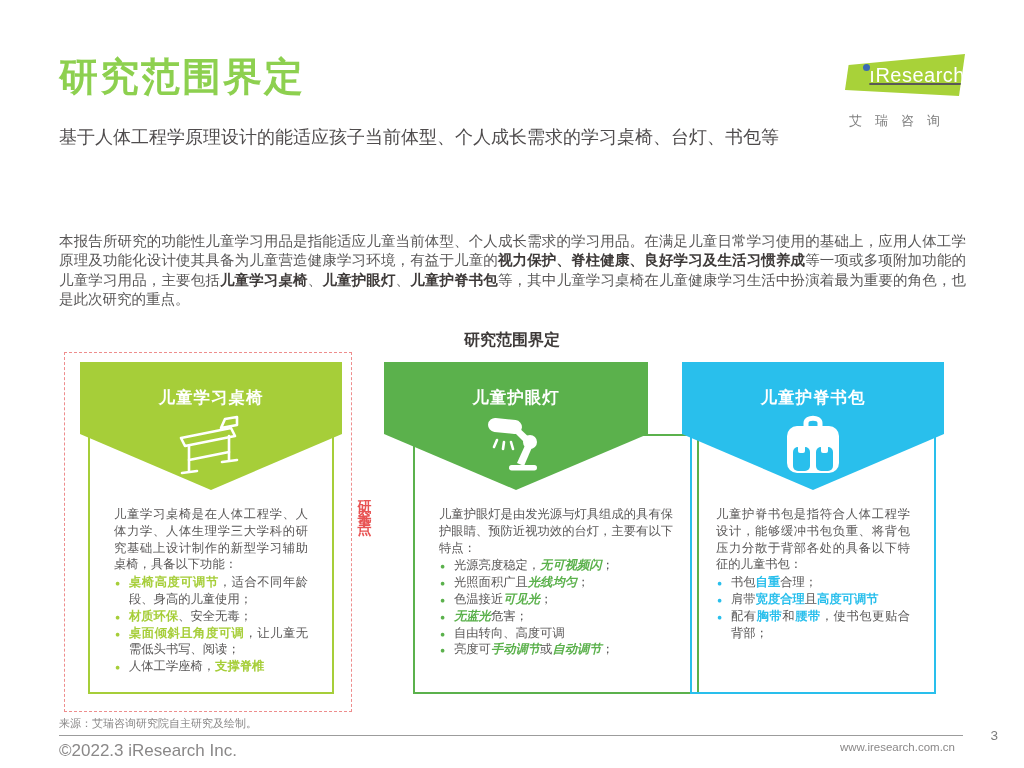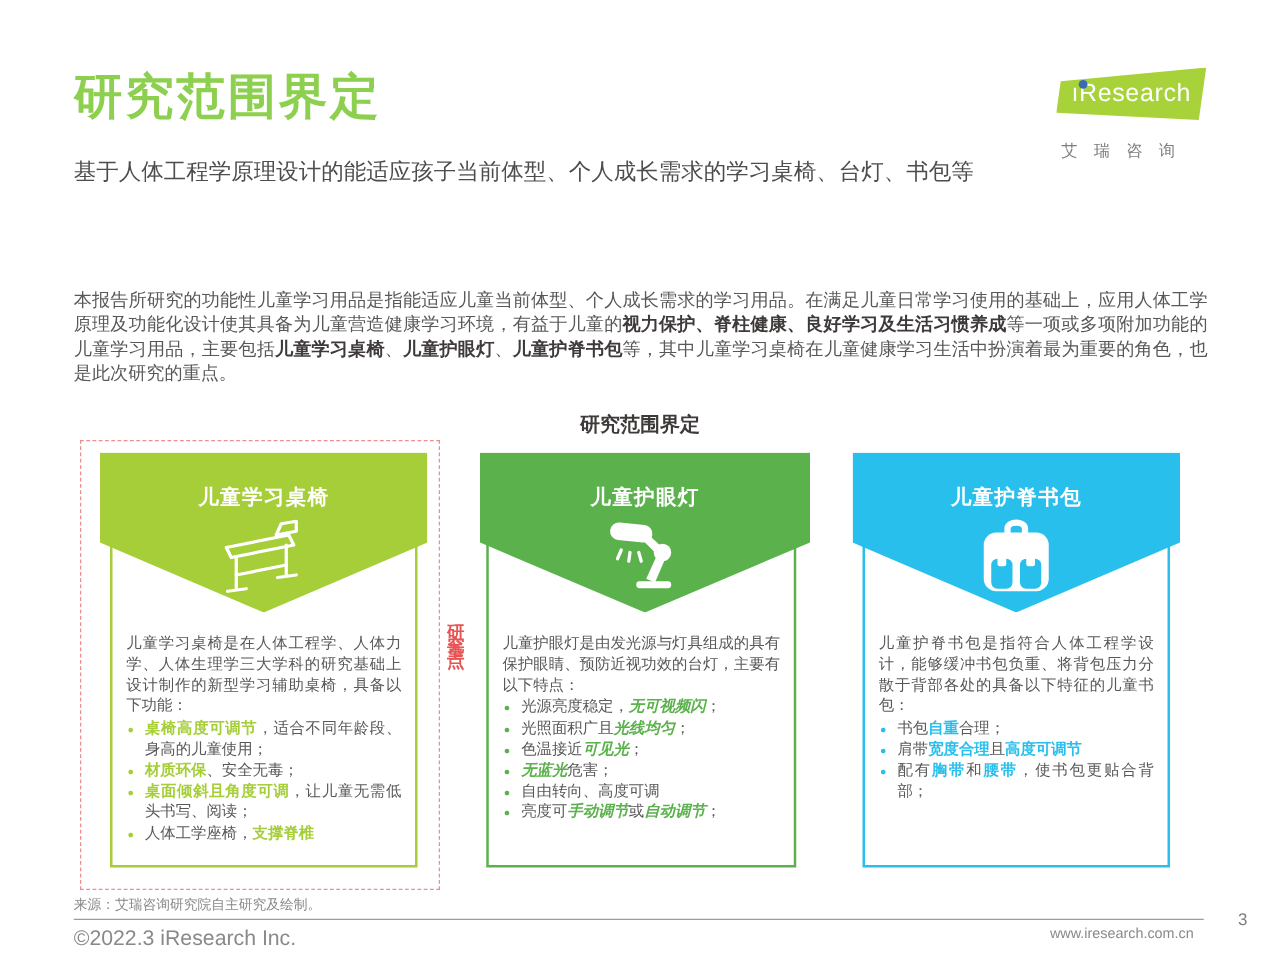--- a/index.html
+++ b/index.html
@@ -5,21 +5,21 @@
   html,body{margin:0;padding:0;background:#fff;}
   .page{position:relative;width:1024px;height:768px;background:#ffffff;overflow:hidden;
         font-family:"Liberation Sans","DejaVu Sans",sans-serif;color:var(--text,#595757);}
 
   
   .main-title{position:absolute;left:59px;top:50px;margin:0;font-size:39px;font-weight:bold;
               color:var(--green,#8dd04f);letter-spacing:2px;}
   .logo{position:absolute;left:845px;top:54px;width:122px;height:64px;}
   .logo-shape{position:absolute;left:0;top:0;width:120px;height:42px;background:var(--logo,#a8d239);
               clip-path:polygon(3% 26%,100% 0%,95% 100%,0% 86%);
-              display:flex;align-items:center;justify-content:center;}
+              display:flex;align-items:center;justify-content:flex-end;text-decoration:underline;}
   .logo-text{color:#fff;font-size:20px;font-weight:500;letter-spacing:.5px;padding-top:1px;}
   .logo-dot{position:absolute;width:7px;height:7px;border-radius:50%;background:var(--dot,#3a6ab5);
             left:18px;top:10px;}
   .logo-cn{position:absolute;top:58px;left:4px;width:120px;font-size:13px;color:#7f7f7f;
            letter-spacing:13px;white-space:nowrap;}
 
   .headline{position:absolute;left:59px;top:118px;width:915px;margin:0;font-size:18px;
             line-height:39px;font-weight:500;color:#4f4c4d;}
 
   .intro{position:absolute;left:59px;top:217px;width:907px;font-size:14.5px;line-height:19.6px;
@@ -44,24 +44,24 @@
   .banner-title{padding-top:25px;text-align:center;font-size:16.5px;font-weight:bold;
                 color:#fff;letter-spacing:1px;}
 
   .icon{position:absolute;top:413px;height:74px;display:flex;justify-content:center;z-index:3;}
   .icon svg{display:block;}
   .icon.i1{left:80px;width:262px;}
   .icon.i2{left:384px;width:264px;}
   .icon.i3{left:682px;width:262px;color:var(--c3,#29bfec);}
 
   .box{position:absolute;top:434px;height:260px;box-sizing:border-box;z-index:1;
-       padding:70px 11px 0;font-size:12.3px;line-height:16.8px;text-align:justify;
+       padding:70px 24px 0;font-size:12.3px;line-height:16.8px;text-align:justify;
        color:var(--text,#595757);}
   .box.x1{left:88px;width:246px;border:2px solid var(--c1,#a6ce39);}
-  .box.x2{left:389px;width:248px;border:2px solid var(--c2,#5bb14c);}
+  .box.x2{left:413px;width:286px;border:2px solid var(--c2,#5bb14c);}
   .box.x3{left:690px;width:246px;border:2px solid var(--c3,#29bfec);}
   .box p{margin:0;}
   .box .hl{font-weight:bold;}
   .x1 .hl{color:var(--c1,#a6ce39);}
   .x2 .hl{color:var(--c2,#5bb14c);font-style:italic;}
   .x3 .hl{color:var(--c3,#29bfec);}
   .box ul{list-style:none;margin:1px 0 0;padding:0;}
   .box li{position:relative;padding-left:15px;}
   .box li::before{content:"●";position:absolute;left:1px;top:1px;font-size:8.5px;}
   .x1 li::before{color:var(--c1,#a6ce39);}

